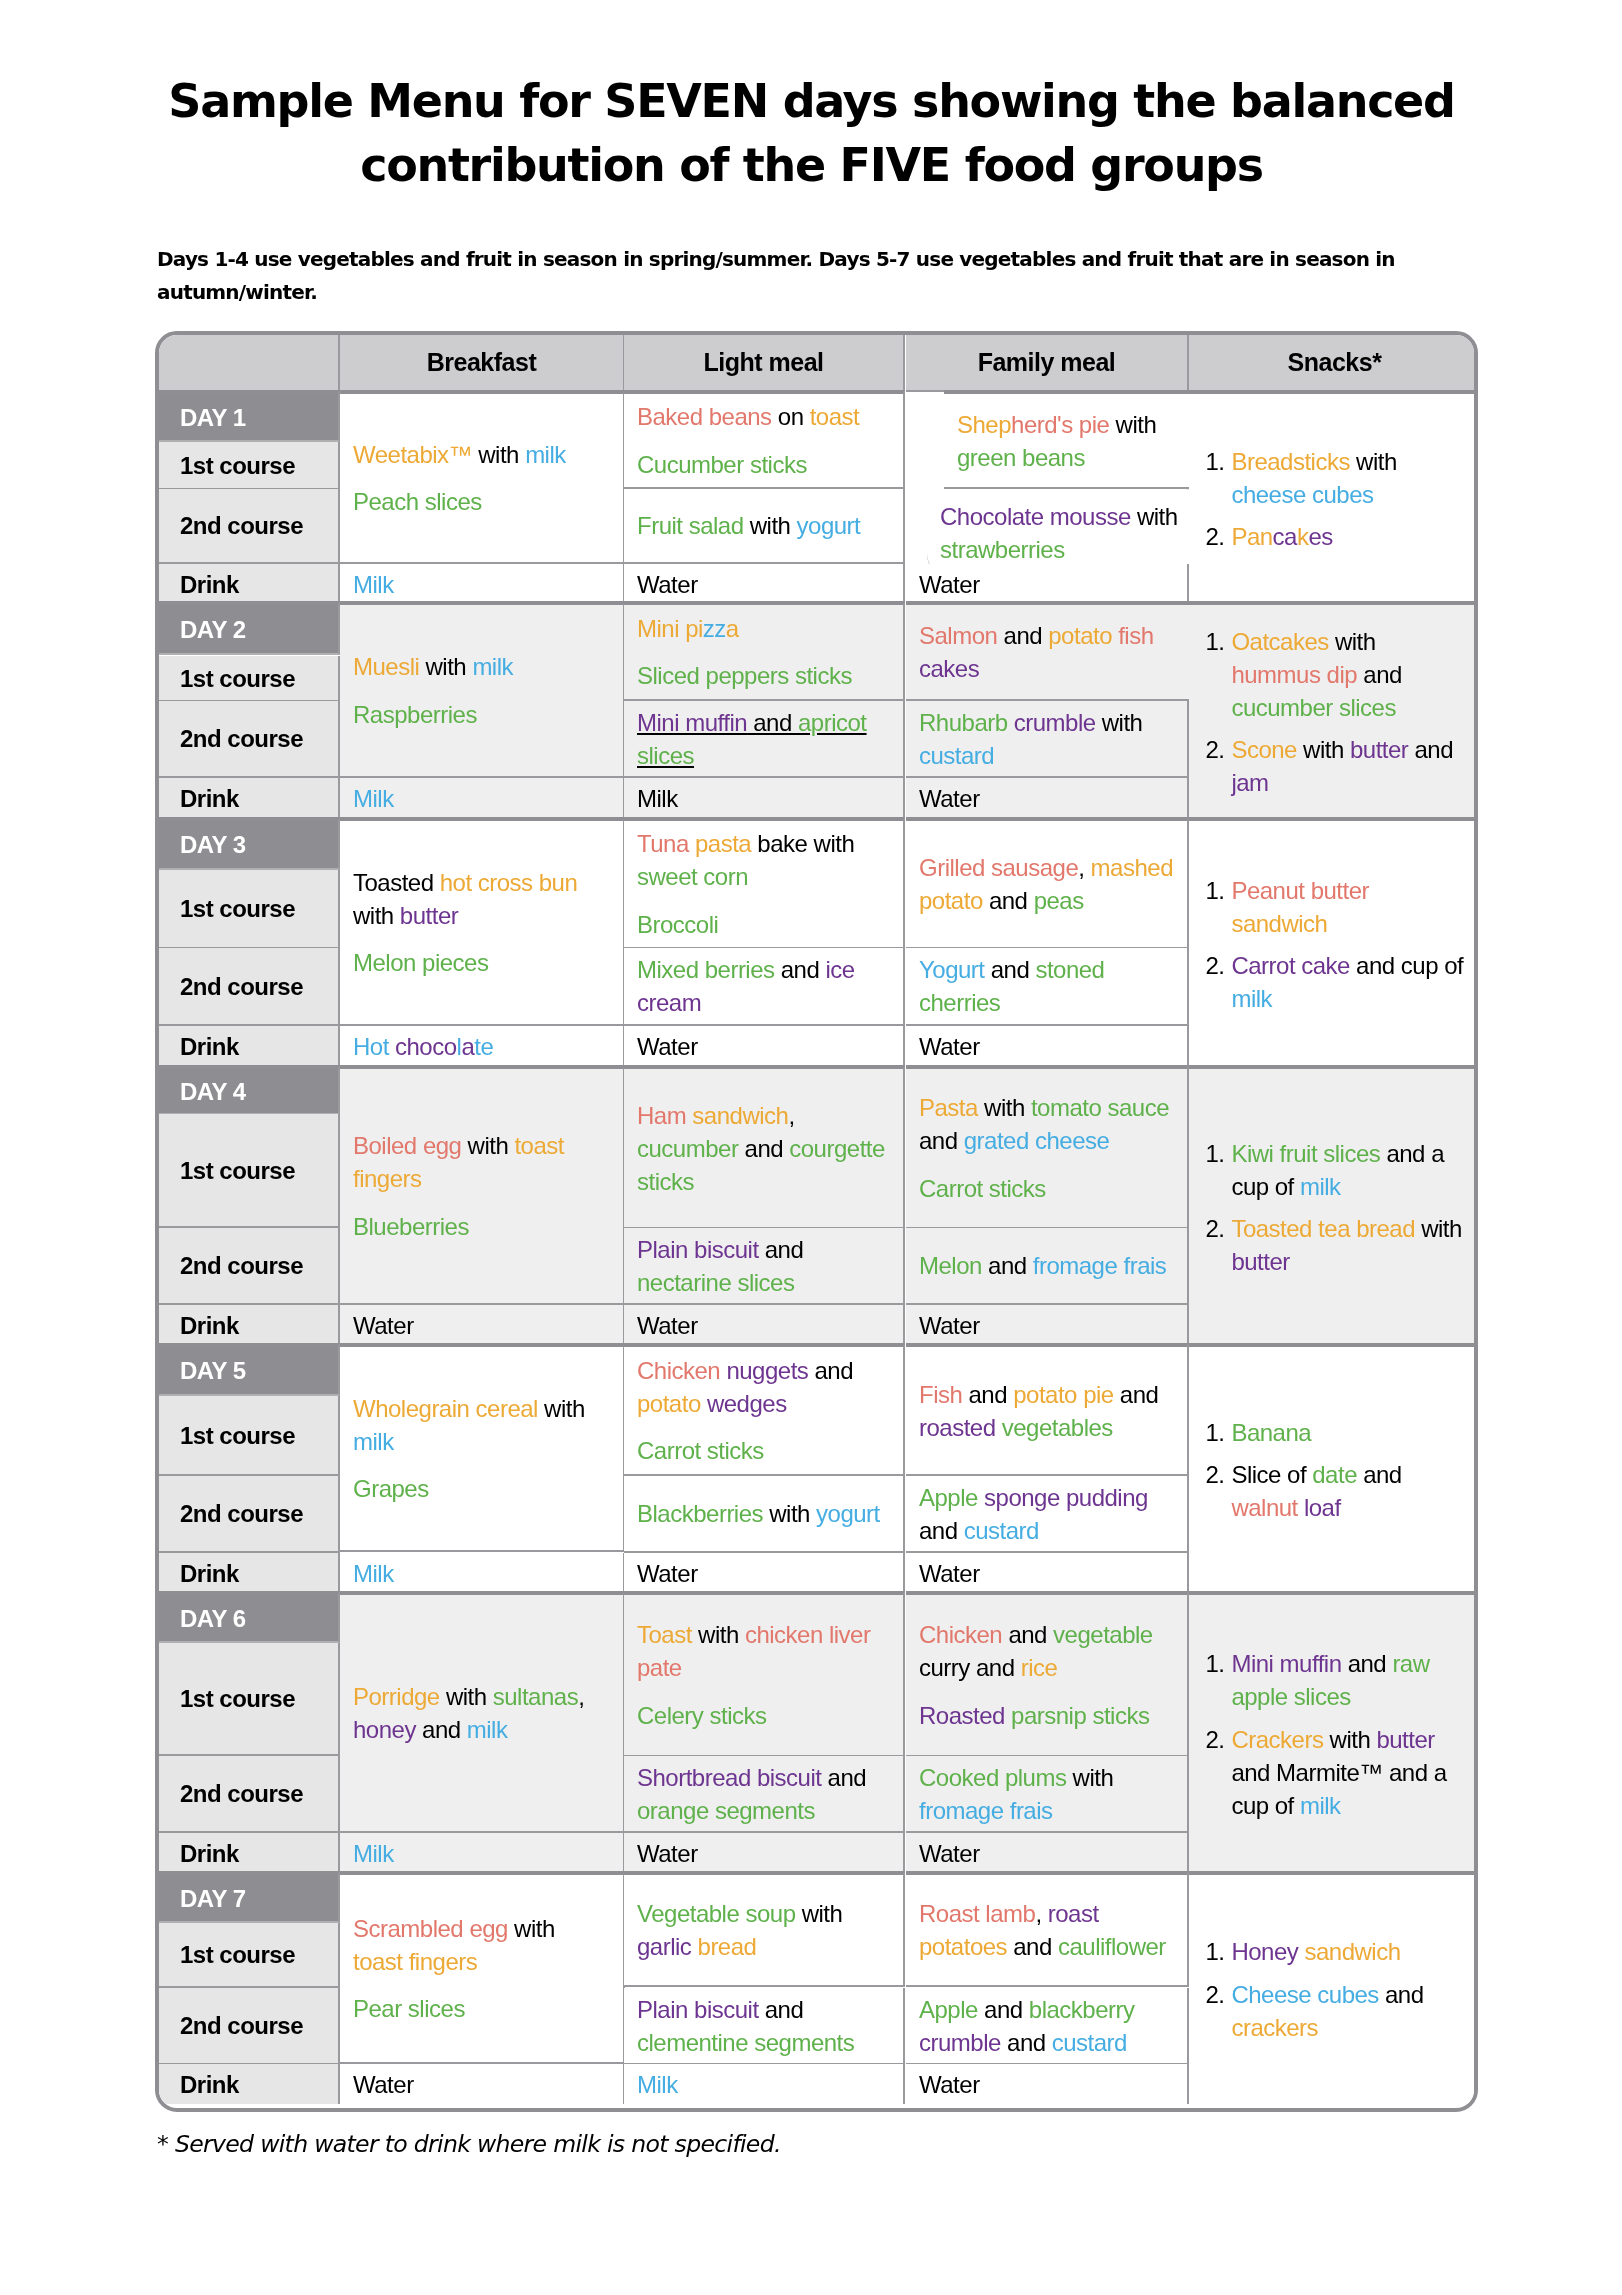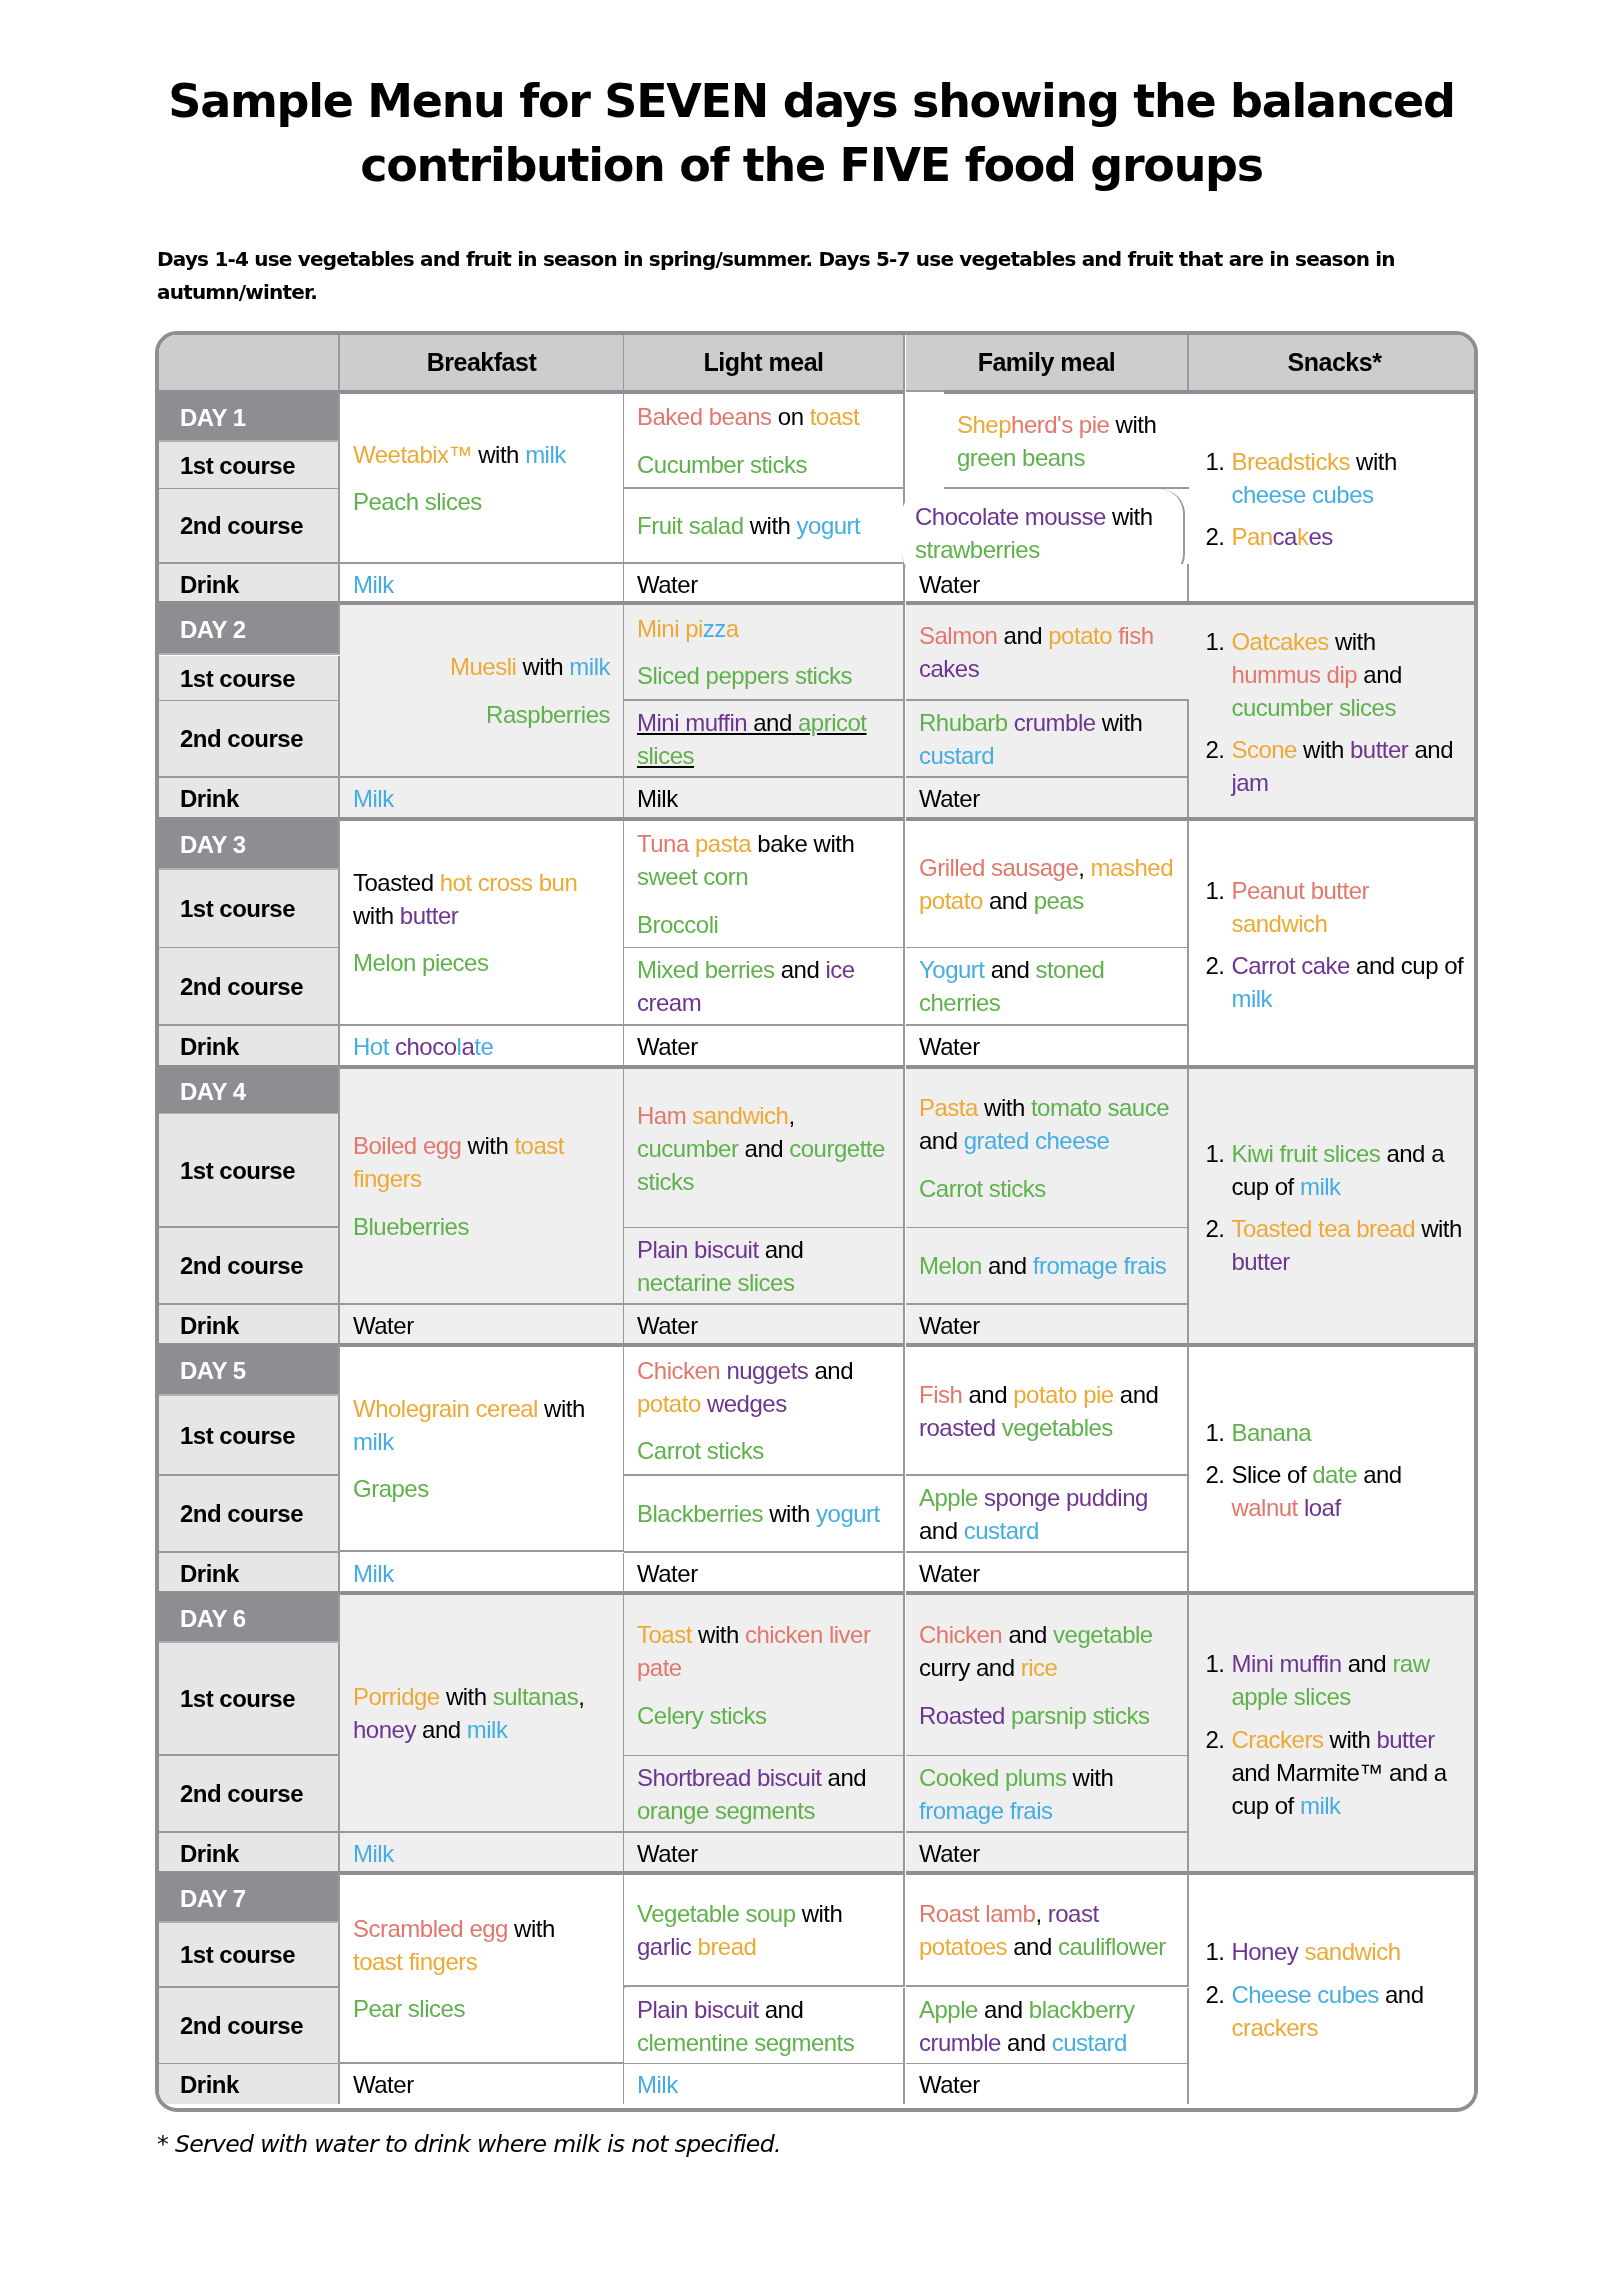--- a/index.html
+++ b/index.html
@@ -72,21 +72,21 @@
     </div>
     <div class="cell white" style="left: 465px; top: 154px; width: 281px; height: 75px;">
       <div><span class="c-green">Fruit salad</span><span class="c-black"> with </span><span class="c-blue">yogurt</span></div>
     </div>
     <div class="cell white" style="left: 465px; top: 229px; width: 281px; height: 42px;">
       <div><span class="c-black">Water</span></div>
     </div>
     <div class="cell white day-sep" style="left: 747px; top: 55px; width: 283px; height: 99px; margin-left: 38px;">
       <div><span class="c-orange">Shep</span><span class="c-red">herd's pie</span><span class="c-black"> with </span><span class="c-green">green beans</span></div>
     </div>
-    <div class="cell white" style="left: 743px; top: 154px; width: 283px; height: 90px; border-radius: 25px;">
+    <div class="cell white" style="left: 768px; top: 154px; width: 283px; height: 90px; border-radius: 25px;">
       <div><span class="c-purple">Chocolate mousse</span><span class="c-black"> with </span><span class="c-green">strawberries</span></div>
     </div>
     <div class="cell white" style="left: 747px; top: 229px; width: 283px; height: 42px;">
       <div><span class="c-black">Water</span></div>
     </div>
     <div class="cell white day-sep snack" style="left: 1030px; top: 55px; width: 291px; height: 216px; border-right: none;">
       <ol>
         <li>
           <span class="num">1.</span>
           <div><span class="c-orange">Breadsticks</span><span class="c-black"> with </span><span class="c-blue">cheese cubes</span></div>
@@ -94,21 +94,21 @@
         <li>
           <span class="num">2.</span>
           <div><span class="c-orange">Pan</span><span class="c-purple">ca</span><span class="c-orange">k</span><span class="c-purple">es</span></div>
         </li>
       </ol>
     </div>
     <div class="cell daylabel day-sep" style="left: 0px; top: 266px; width: 181px; height: 54px;">DAY 2</div>
     <div class="cell rowlabel" style="left: 0px; top: 321px; width: 181px; height: 46px;">1st course</div>
     <div class="cell rowlabel" style="left: 0px; top: 366px; width: 181px; height: 77px;">2nd course</div>
     <div class="cell rowlabel" style="left: 0px; top: 443px; width: 181px; height: 43px;">Drink</div>
-    <div class="cell shade day-sep" style="left: 181px; top: 266px; width: 285px; height: 177px; text-align: right;">
+    <div class="cell shade day-sep" style="left: 181px; top: 266px; width: 285px; height: 177px;">
       <div><span class="c-orange">Muesli</span><span class="c-black"> with </span><span class="c-blue">milk</span></div>
       <div></div>
       <div style="margin-top: 14.4px;"><span class="c-green">Raspberries</span></div>
     </div>
     <div class="cell shade" style="left: 181px; top: 443px; width: 285px; height: 43px;">
       <div><span class="c-blue">Milk</span></div>
     </div>
     <div class="cell shade day-sep" style="left: 465px; top: 266px; width: 281px; height: 100px;">
       <div><span class="c-orange">Mini </span><span class="c-orange">pi</span><span class="c-blue">zz</span><span class="c-orange">a</span></div>
       <div style="margin-top: 14.4px;"><span class="c-green">Sliced peppers sticks</span></div>

